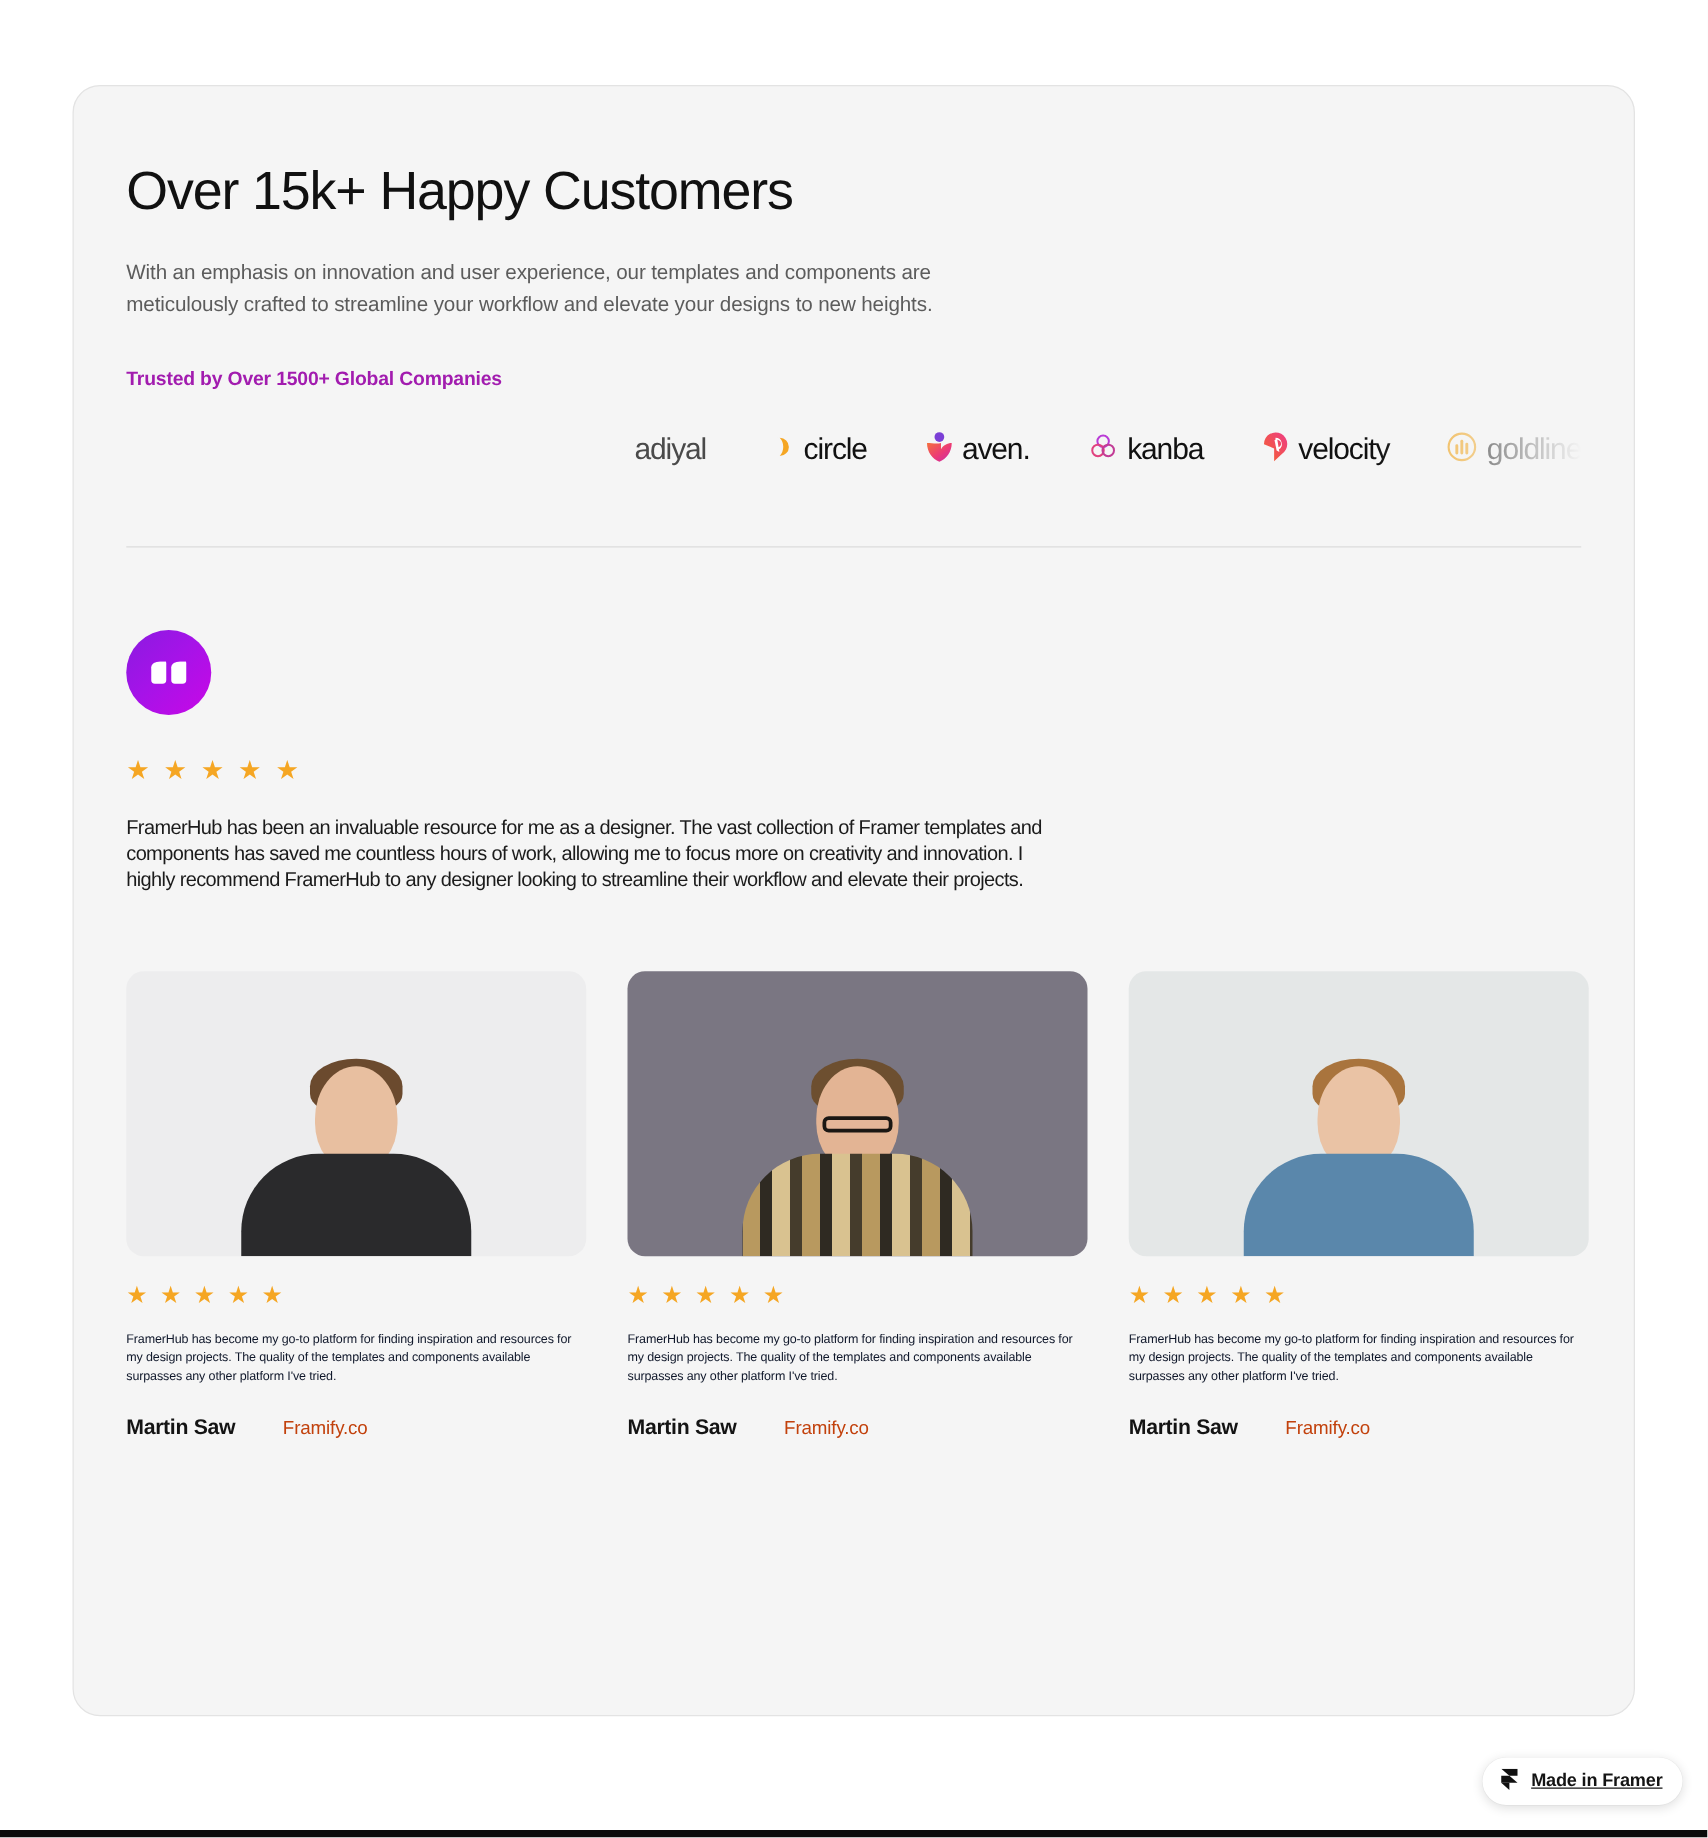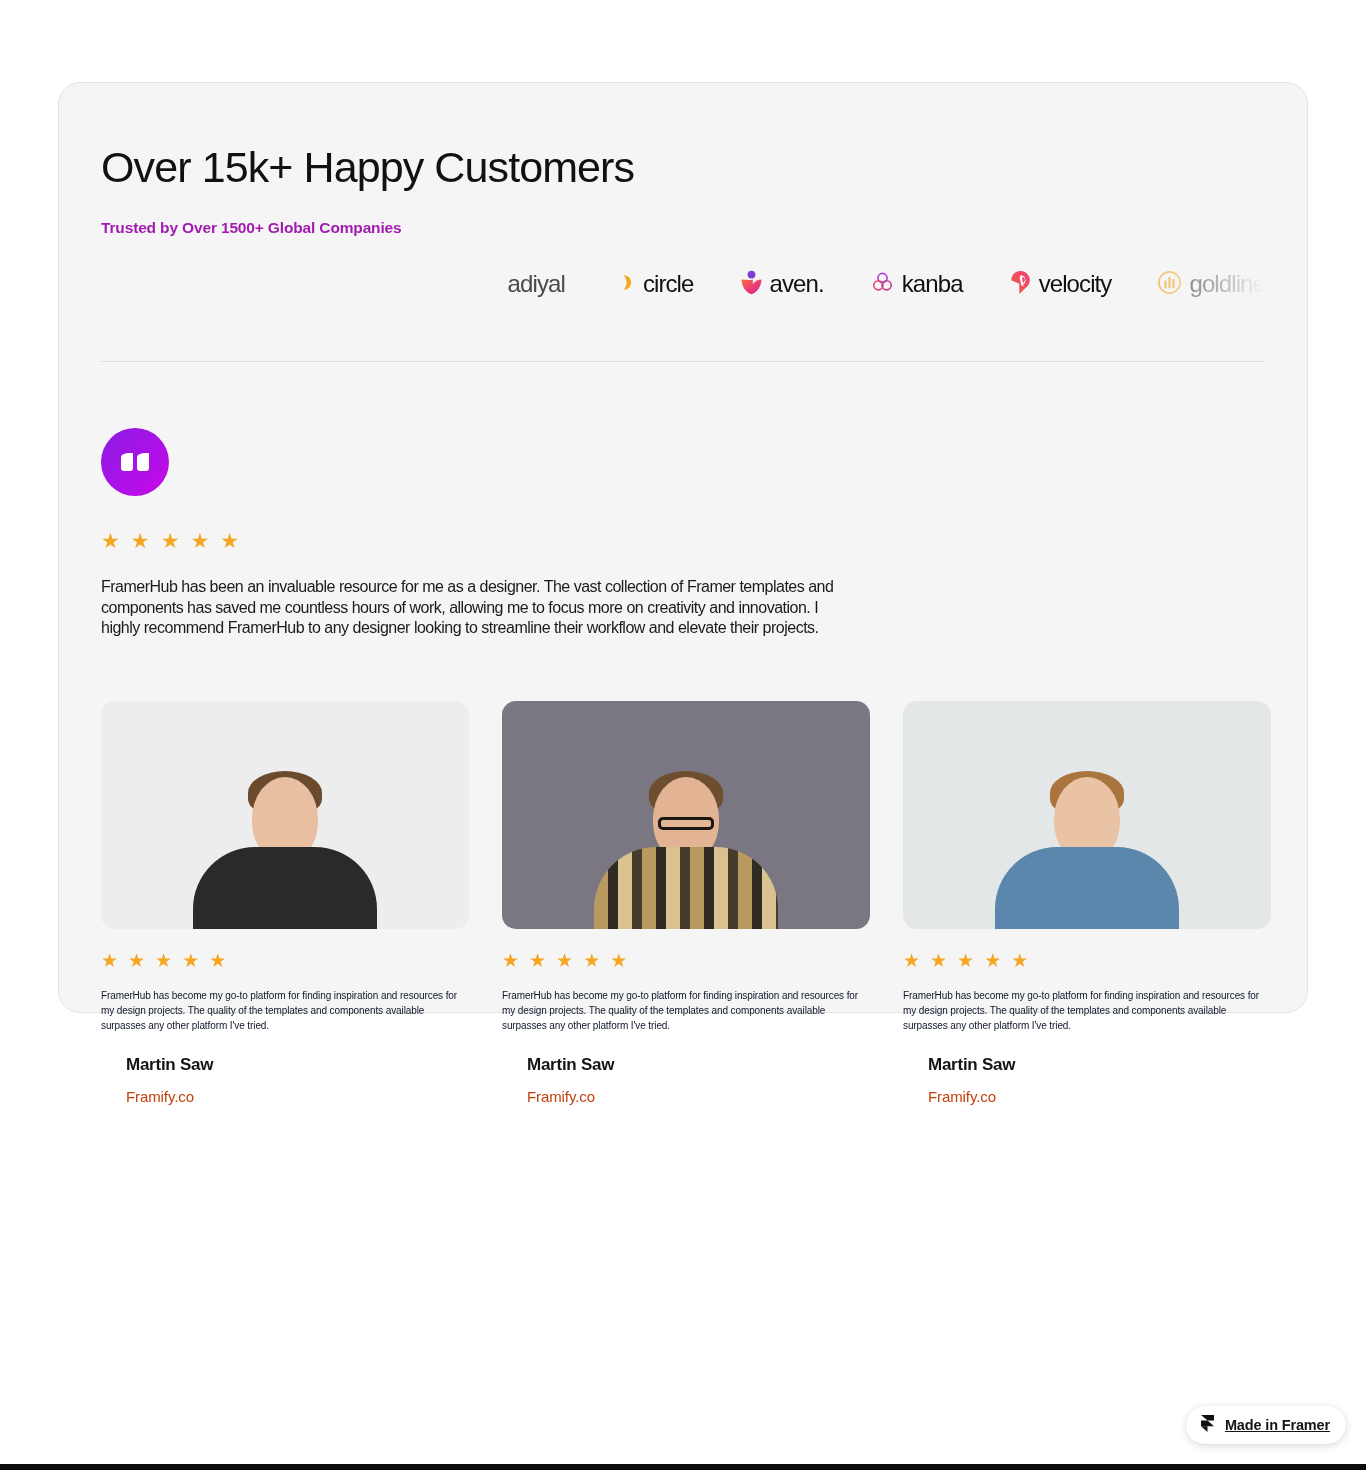--- a/index.html
+++ b/index.html
@@ -17,23 +17,23 @@
     position: relative;
     width: 1366px;
     height: 1470px;
     overflow: hidden;
   }
 
   
   .section-card {
     position: absolute;
     left: 58px;
-    top: 82px;
+    top: 68px;
     width: 1250px;
-    height: 931px;
+    height: 1305px;
     background: #f5f5f5;
     border: 1px solid #e3e3e3;
     border-radius: 22px;
     padding: 60px 42px 0 42px;
   }
 
   
   .headline {
     font-size: 43px;
     line-height: 1.12;
@@ -244,21 +244,20 @@
     line-height: 1.48;
     color: #0f172a;
     letter-spacing: -0.1px;
   }
 
   .t-foot {
     margin-top: 22px;
     display: flex;
     align-items: baseline;
     gap: 13px;
-    flex-direction: column;
   }
   .t-author { font-size: 17px; font-weight: 700; color: #141414; letter-spacing: -0.25px; }
   .t-company { font-size: 15px; color: #c2410c; letter-spacing: -0.1px; margin-left: 25px; }
 
   
   .framer-badge {
     position: absolute;
     right: 20px;
     bottom: 26px;
     display: flex;
@@ -285,20 +284,21 @@
 </style>
 </head>
 <body>
 
 <div class="page">
 
   <section class="section-card">
 
     <h1 class="headline">Over 15k+ Happy Customers</h1>
 
+    <p class="subhead">With an emphasis on innovation and user experience, our templates and components are meticulously crafted to streamline your workflow and elevate your designs to new heights.</p>
 
     <div class="trusted-label">Trusted by Over 1500+ Global Companies</div>
 
     <div class="logo-strip">
 
       <div class="logo">
         <span class="logo-word plain">adiyal</span>
       </div>
 
       <div class="logo">

